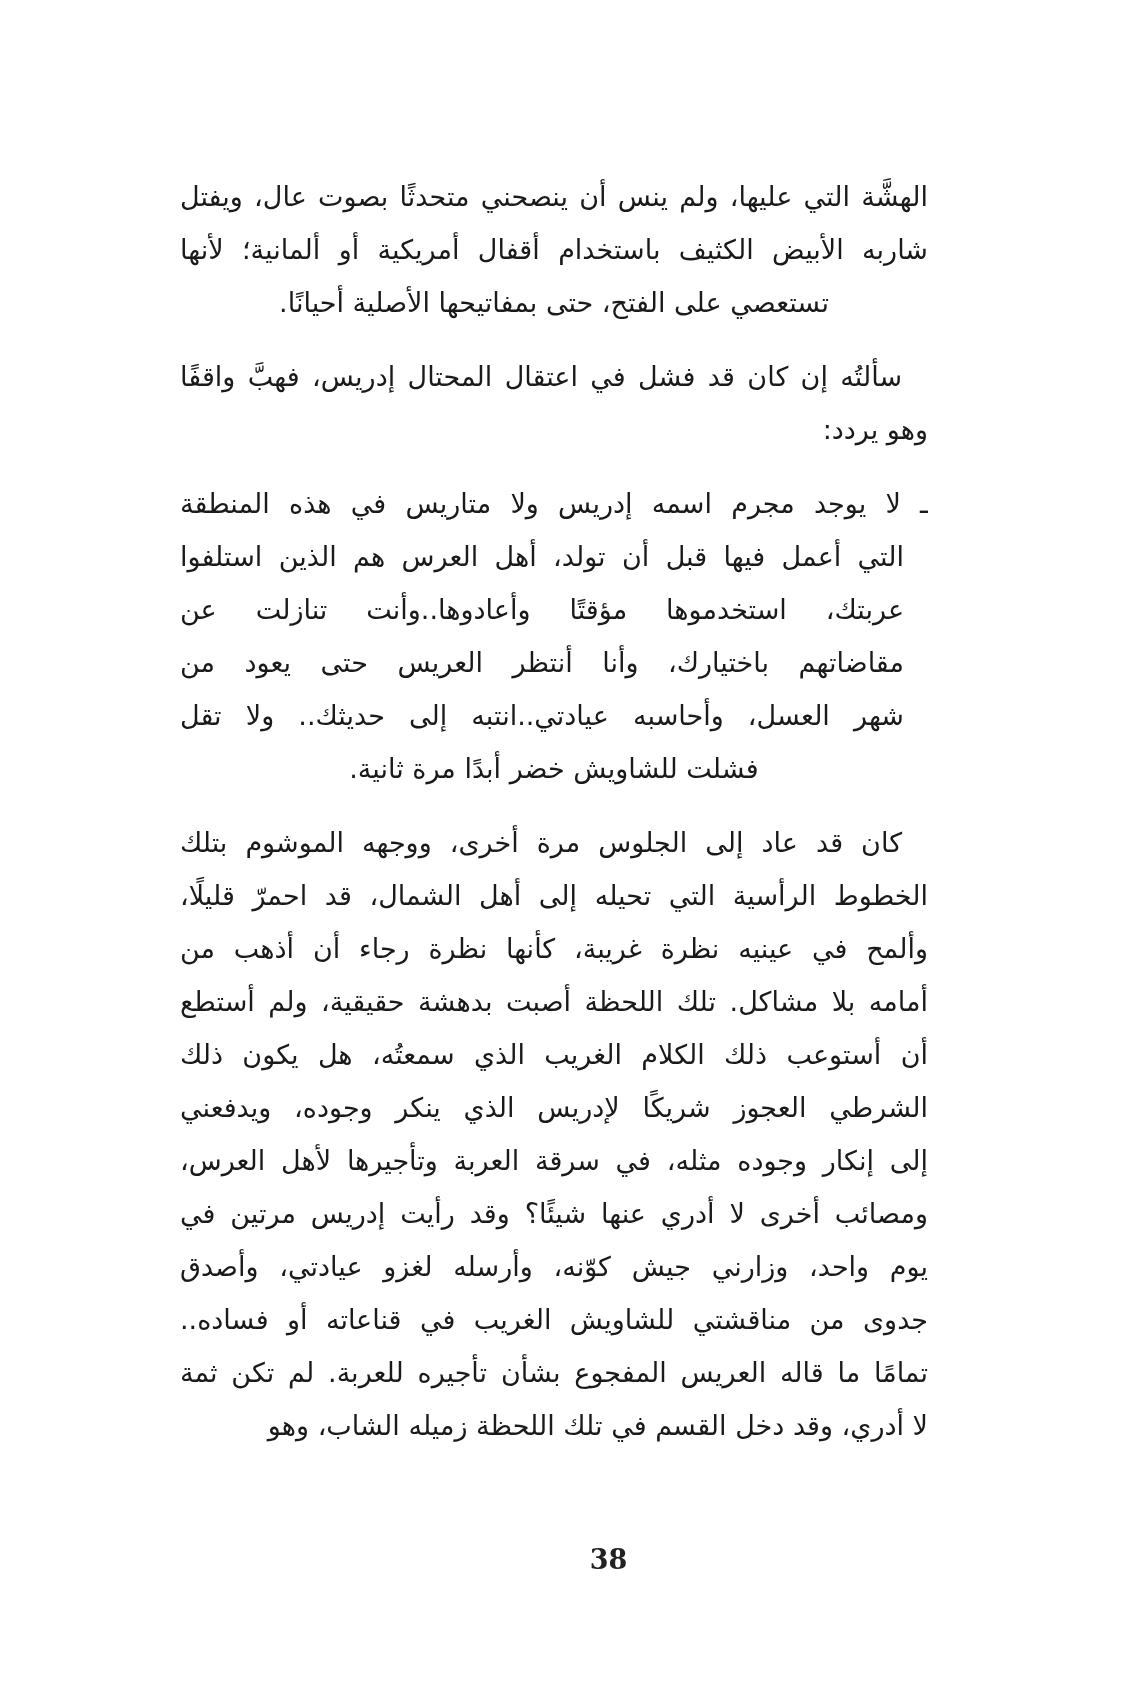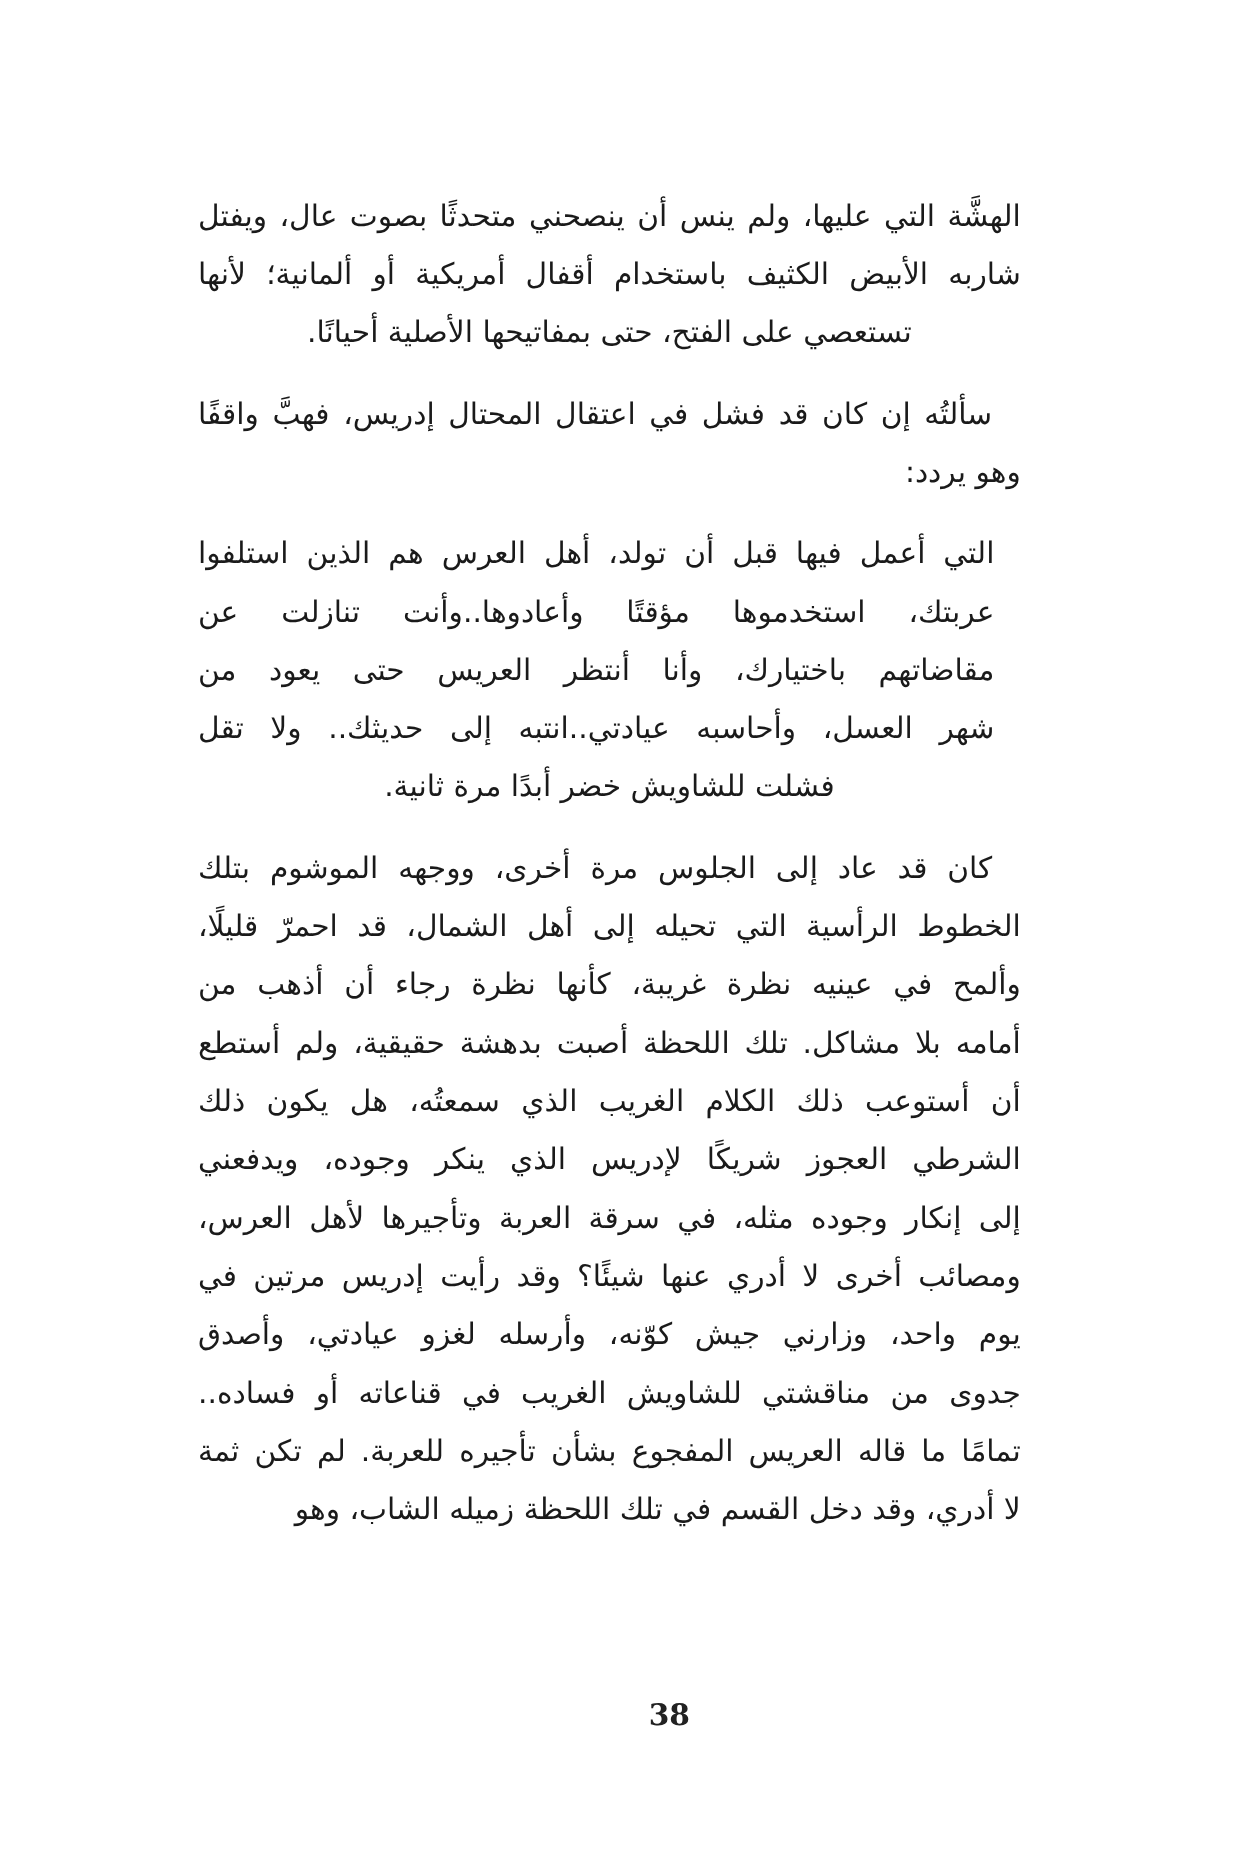--- a/index.html
+++ b/index.html
@@ -59,20 +59,21 @@
       <span class="line justify">شاربه الأبيض الكثيف باستخدام أقفال أمريكية أو ألمانية؛ لأنها</span>
       <span class="line center">تستعصي على الفتح، حتى بمفاتيحها الأصلية أحيانًا.</span>
     </div>
 
     <div class="para">
       <span class="line justify indent">سألتُه إن كان قد فشل في اعتقال المحتال إدريس، فهبَّ واقفًا</span>
       <span class="line right">وهو يردد:</span>
     </div>
 
     <div class="para">
+      <span class="line justify">ـ لا يوجد مجرم اسمه إدريس ولا متاريس في هذه المنطقة</span>
       <span class="line justify hang">التي أعمل فيها قبل أن تولد، أهل العرس هم الذين استلفوا</span>
       <span class="line justify hang">عربتك، استخدموها مؤقتًا وأعادوها..وأنت تنازلت عن</span>
       <span class="line justify hang">مقاضاتهم باختيارك، وأنا أنتظر العريس حتى يعود من</span>
       <span class="line justify hang">شهر العسل، وأحاسبه عيادتي..انتبه إلى حديثك.. ولا تقل</span>
       <span class="line center">فشلت للشاويش خضر أبدًا مرة ثانية.</span>
     </div>
 
     <div class="para">
       <span class="line justify indent">كان قد عاد إلى الجلوس مرة أخرى، ووجهه الموشوم بتلك</span>
       <span class="line justify">الخطوط الرأسية التي تحيله إلى أهل الشمال، قد احمرّ قليلًا،</span>

